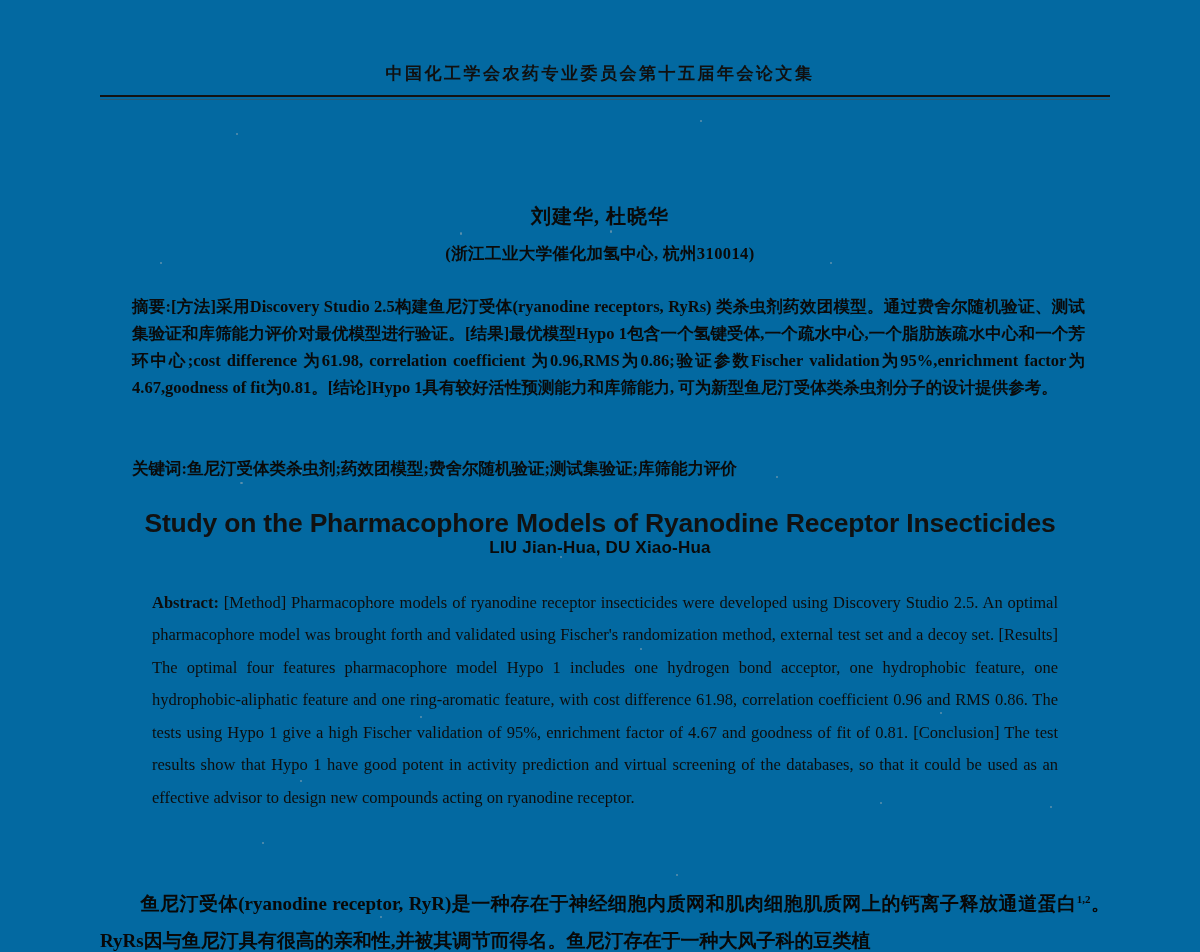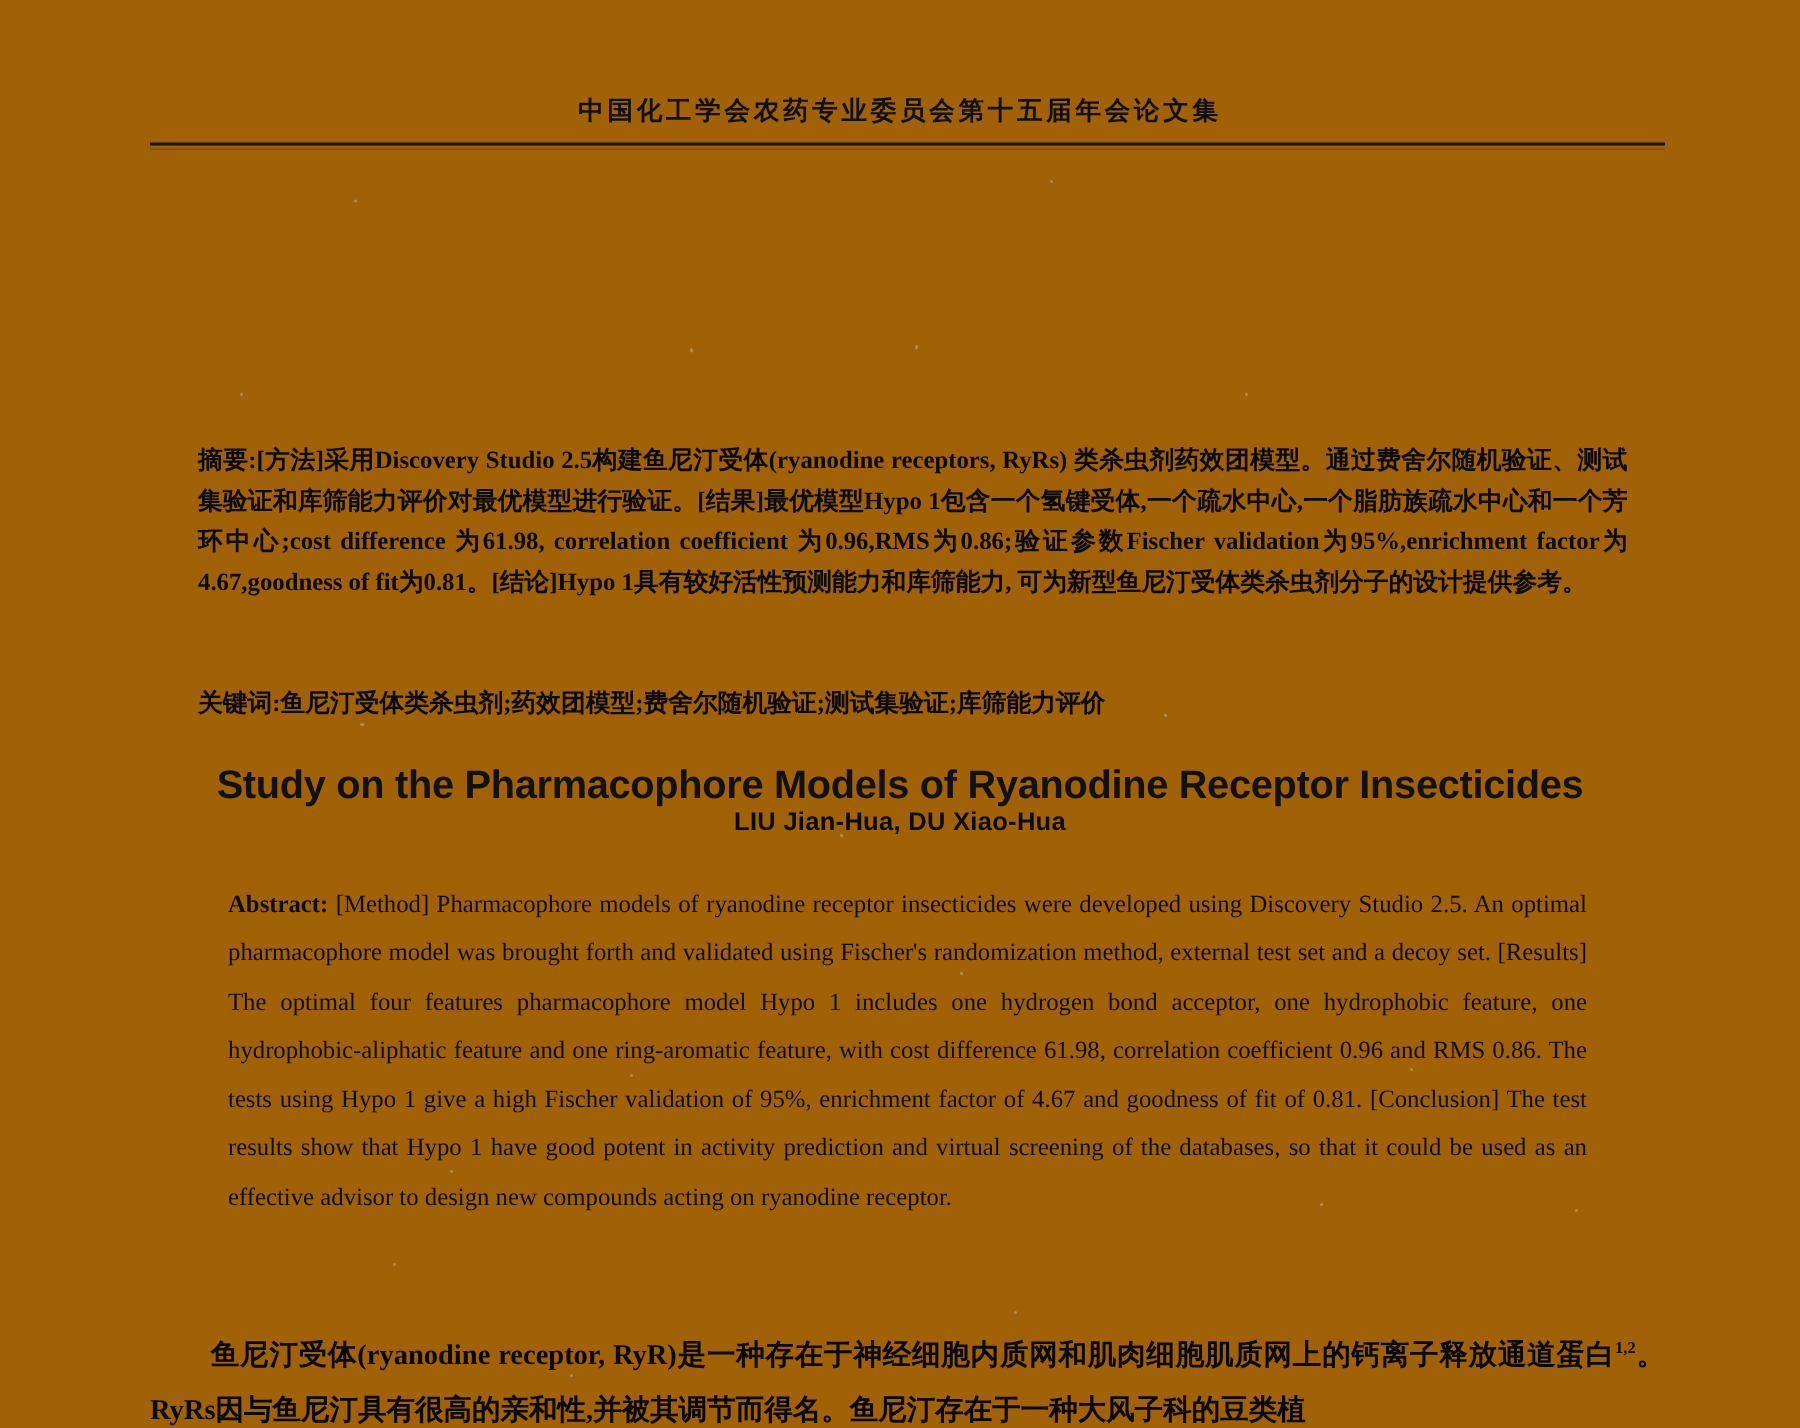--- a/index.html
+++ b/index.html
@@ -4,21 +4,21 @@
 <style>
   html, body {
     margin: 0;
     padding: 0;
     background: #ffffff;
   }
   .page {
     position: relative;
     width: 1200px;
     height: 952px;
-    background: #a16207;
+    background: #0369a1;
     overflow: hidden;
     font-family: "Liberation Serif", "DejaVu Serif", serif;
     color: #0a0a0a;
   }
 
   
   .running-head {
     position: absolute;
     top: 62px;
     left: 0;
@@ -181,21 +181,23 @@
 </style>
 </head>
 <body>
 
 <div class="page">
 
   <div class="running-head">中国化工学会农药专业委员会第十五届年会论文集</div>
   <div class="head-rule"></div>
 
 
-
+  <div class="cn-authors">刘建华, 杜晓华</div>
+
+  <div class="cn-affil">(浙江工业大学催化加氢中心, 杭州310014)</div>
 
   <p class="cn-abstract"><span class="lbl">摘要:</span><span>[方法]采用Discovery Studio 2.5构建鱼尼汀受体(ryanodine receptors, RyRs) 类杀虫剂药效团模型。通过费舍尔随机验证、测试集验证和库筛能力评价对最优模型进行验证。[结果]最优模型Hypo 1包含一个氢键受体,一个疏水中心,一个脂肪族疏水中心和一个芳环中心;cost difference 为61.98, correlation coefficient 为0.96,RMS为0.86;验证参数Fischer validation为95%,enrichment factor为4.67,goodness of fit为0.81。[结论]Hypo 1具有较好活性预测能力和库筛能力, 可为新型鱼尼汀受体类杀虫剂分子的设计提供参考。</span></p>
 
   <p class="cn-keywords"><span class="lbl">关键词:</span><span>鱼尼汀受体类杀虫剂;药效团模型;费舍尔随机验证;测试集验证;库筛能力评价</span></p>
 
   <h2 class="en-title">Study on the Pharmacophore Models of Ryanodine Receptor Insecticides</h2>
 
   <div class="en-authors">LIU Jian-Hua, DU Xiao-Hua</div>
 
   <p class="en-abstract"><b>Abstract:</b><span> [Method] Pharmacophore models of ryanodine receptor insecticides were developed using Discovery Studio 2.5. An optimal pharmacophore model was brought forth and validated using Fischer's randomization method, external test set and a decoy set. [Results] The optimal four features pharmacophore model Hypo 1 includes one hydrogen bond acceptor, one hydrophobic feature, one hydrophobic-aliphatic feature and one ring-aromatic feature, with cost difference 61.98, correlation coefficient 0.96 and RMS 0.86. The tests using Hypo 1 give a high Fischer validation of 95%, enrichment factor of 4.67 and goodness of fit of 0.81. [Conclusion] The test results show that Hypo 1 have good potent in activity prediction and virtual screening of the databases, so that it could be used as an effective advisor to design new compounds acting on ryanodine receptor.</span></p>

